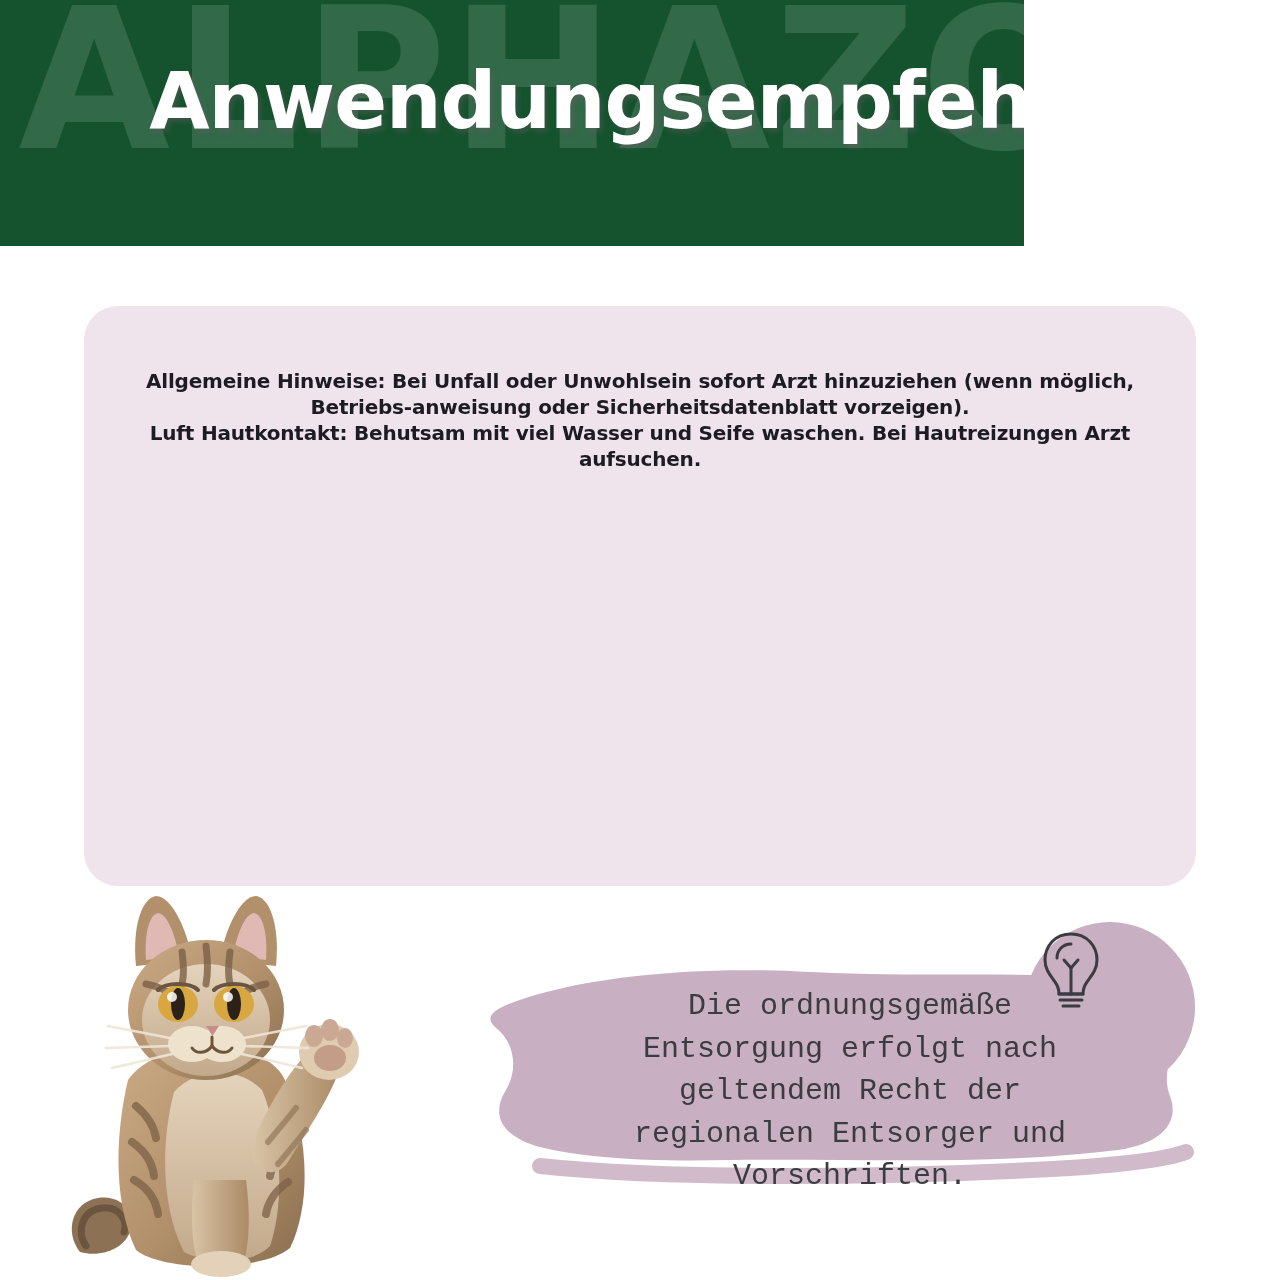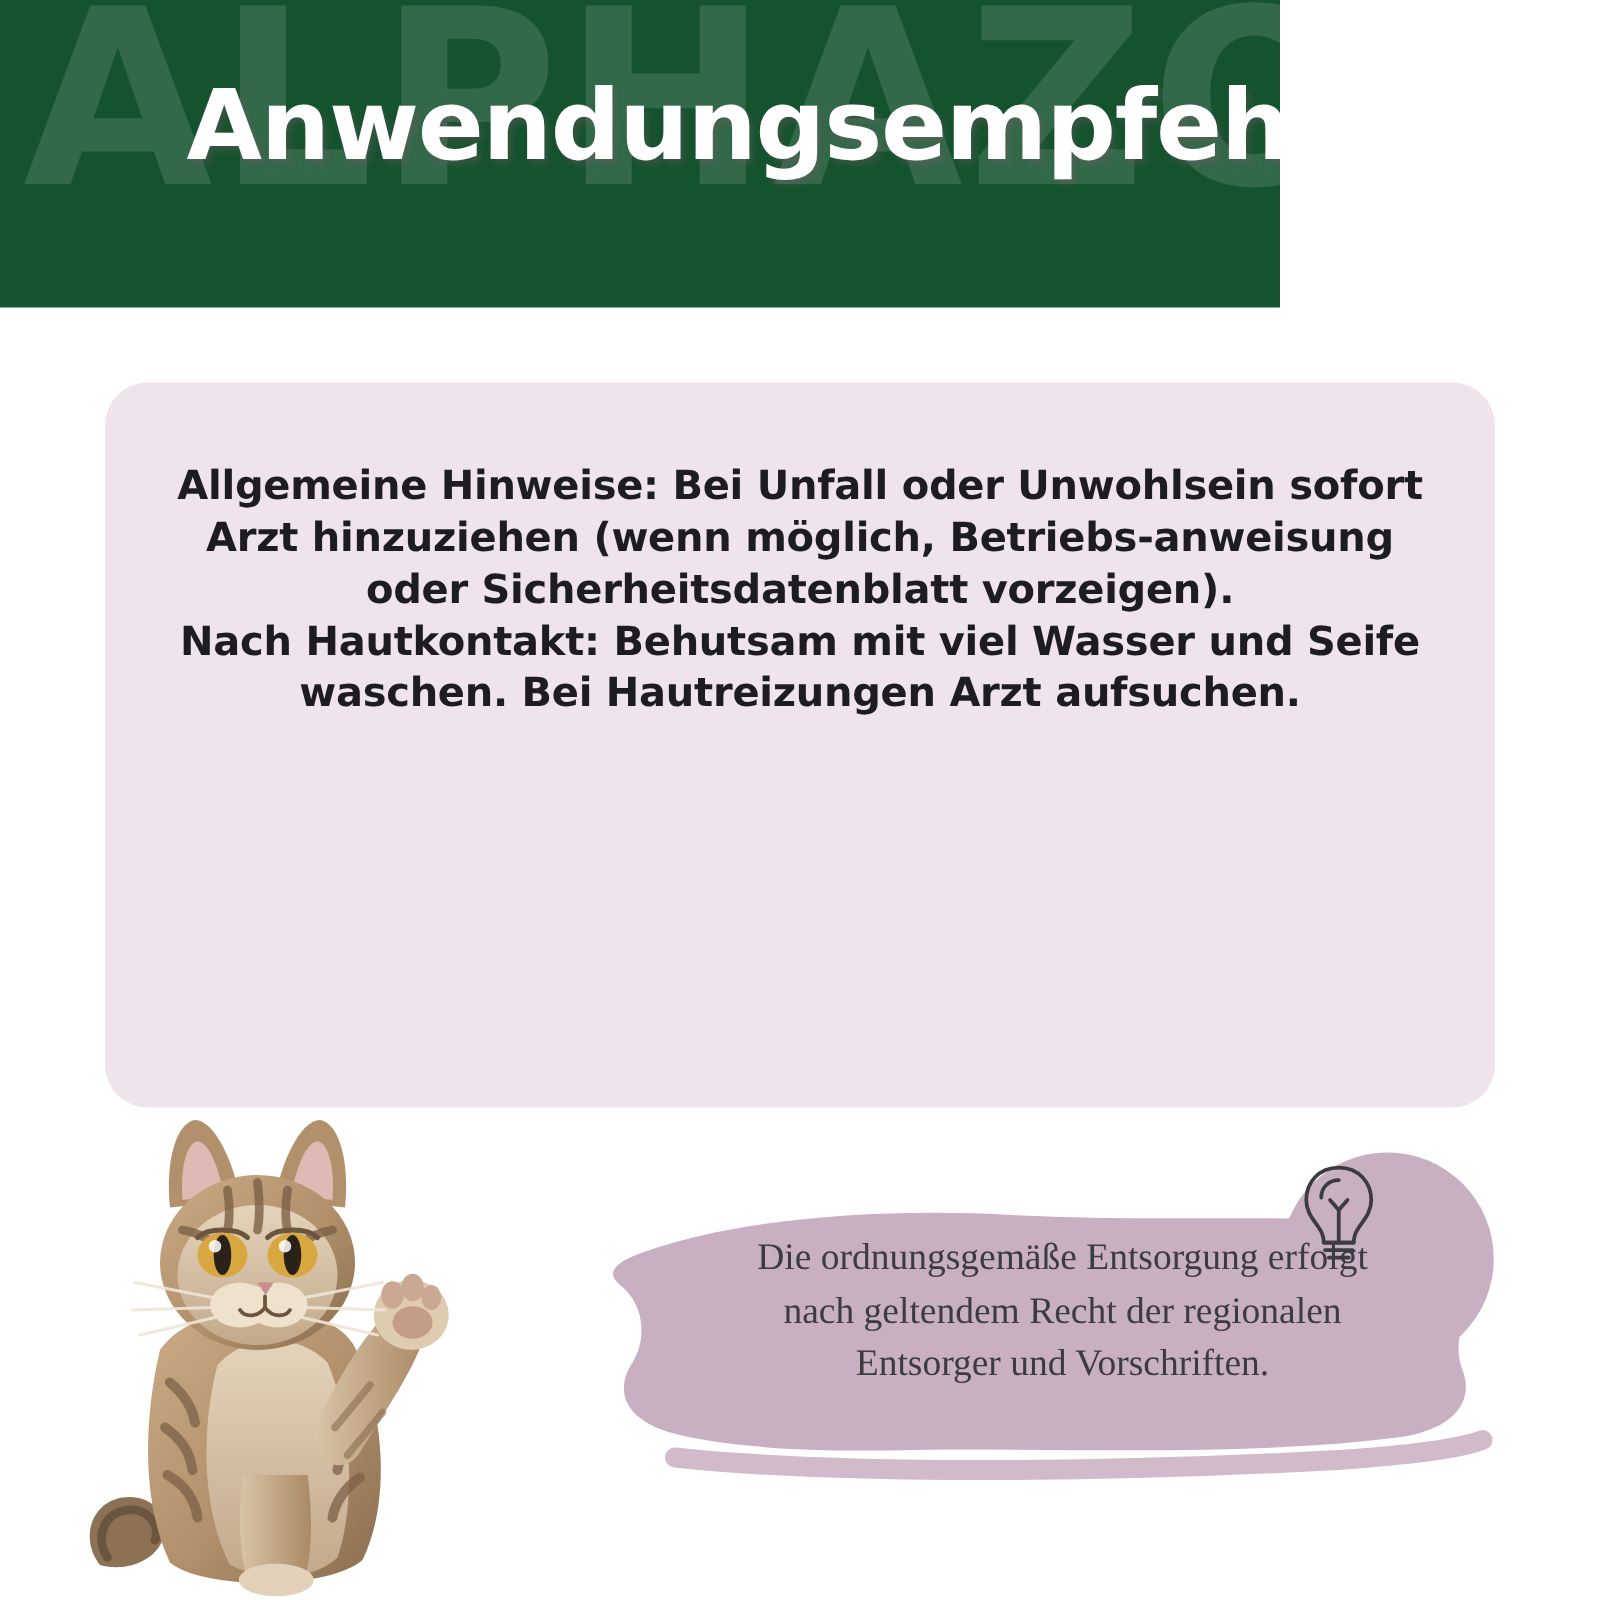--- a/index.html
+++ b/index.html
@@ -65,21 +65,21 @@
     width: 1112px;
     height: 580px;
     background: #f0e4ec;
     border-radius: 34px;
     box-sizing: border-box;
     padding: 62px 48px 40px 48px;
   }
   .content-text {
     font-family: "DejaVu Sans", sans-serif;
     font-weight: bold;
-    font-size: 32px;
+    font-size: 20px;
     line-height: 1.30;
     color: #1c1c22;
     text-align: center;
     letter-spacing: -0.2px;
   }
   .content-text p {
     margin: 0;
   }
 
   
@@ -103,21 +103,21 @@
     position: absolute;
     left: 0;
     top: 0;
   }
   .banner-text {
     position: absolute;
     left: 120px;
     top: 55px;
     width: 520px;
     text-align: center;
-    font-family: Liberation Serif, serif;
+    font-family: Liberation Mono, monospace;
     font-size: 30px;
     line-height: 1.42;
     color: #3b3b42;
   }
   .banner-text p { margin: 0; }
 
   .bulb-badge {
     position: absolute;
     left: 555px;
     top: -8px;
@@ -134,21 +134,21 @@
 <body>
 
 <div class="header">
   <div class="header-watermark">ALPHAZOO</div>
   <div class="header-title">Anwendungsempfehlung</div>
 </div>
 
 <div class="content-card">
   <div class="content-text">
     <p>Allgemeine Hinweise: Bei Unfall oder Unwohlsein sofort Arzt hinzuziehen (wenn möglich, Betriebs-anweisung oder Sicherheitsdatenblatt vorzeigen).</p>
-    <p>Nach Hautkontakt: Behutsam mit viel Wasser und Seife waschen. Bei Hautreizungen Arzt aufsuchen.</p>
+    <p>Luft Hautkontakt: Behutsam mit viel Wasser und Seife waschen. Bei Hautreizungen Arzt aufsuchen.</p>
   </div>
 </div>
 
 <div class="cat-wrap">
   <svg width="300" height="398" viewBox="0 0 300 398" xmlns="http://www.w3.org/2000/svg" aria-hidden="true">
     <defs>
       <linearGradient id="furA" x1="0" y1="0" x2="1" y2="1">
         <stop offset="0%" stop-color="#cbab86"></stop>
         <stop offset="55%" stop-color="#b08f6a"></stop>
         <stop offset="100%" stop-color="#8a6e50"></stop>

